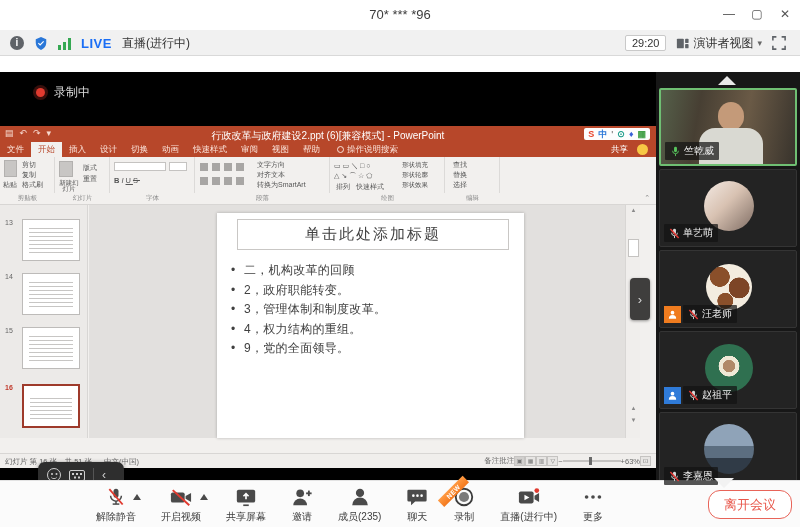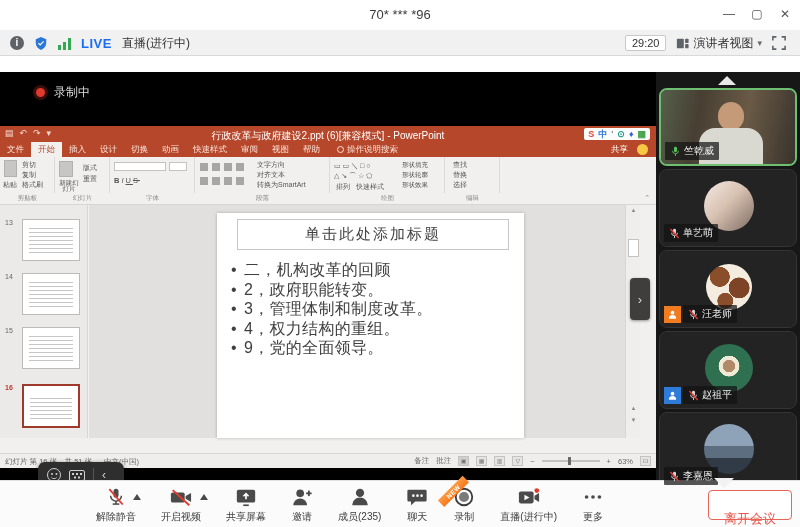--- a/index.html
+++ b/index.html
@@ -61,53 +61,53 @@
   .tnum { position:absolute; left:5px; font-size:7px; color:#666; }
   .tnum.sel { color:#c0392b; font-weight:bold; }
   .tslide { position:absolute; left:22px; width:58px; height:42px; background:#fff; border:1px solid #bdbbb9; }
   .tslide.sel { border:2px solid #9e3a2b; }
   .tlines { position:absolute; left:6px; right:6px; top:8px; bottom:6px; background:repeating-linear-gradient(#b9b7b5 0 1px, transparent 1px 4px); opacity:.8; }
   .canvas { position:absolute; left:89px; top:0; width:551px; height:233px; background:#e2e0de; }
   .slide { position:absolute; left:128px; top:8px; width:307px; height:225px; background:#fff; box-shadow:0 0 3px rgba(0,0,0,.25); }
   .slide-titlebox { position:absolute; left:20px; top:6px; width:272px; height:31px; border:1px solid #c9c7c5; display:flex; align-items:center; justify-content:center; }
   .slide-title { font-size:15px; color:#3f3f3f; letter-spacing:2px; }
   .bullets { position:absolute; left:12px; top:48px; width:284px; list-style:none; }
-  .bullets li { position:relative; padding-left:15px; font-size:16px; color:#404040; line-height:18.5px; margin-bottom:1px; letter-spacing:0.3px; }
+  .bullets li { position:relative; padding-left:15px; font-size:12px; color:#404040; line-height:18.5px; margin-bottom:1px; letter-spacing:0.3px; }
   .bullets li::before { content:"•"; position:absolute; left:2px; top:0; color:#404040; }
   .vscroll { position:absolute; right:0; top:0; width:15px; height:233px; background:#f0eeec; border-left:1px solid #d8d6d4; }
   .vs-el { position:absolute; left:0; width:15px; text-align:center; font-size:6px; color:#8a8a8a; }
   .vs-thumb { position:absolute; left:2px; top:34px; width:11px; height:18px; background:#fff; border:1px solid #c5c3c1; }
   .notesbar { position:absolute; left:0; top:312px; width:656px; height:15px; background:#f4f2f1; border-top:1px solid #dcdad8; }
   .notes-ph { position:absolute; left:100px; top:3px; font-size:8.5px; color:#6a6a6a; }
   .notes-thumb { position:absolute; left:22px; top:2px; width:58px; height:12px; background:#fff; border:1px solid #bdbbb9; }
   .notes-num { position:absolute; left:5px; top:3px; font-size:7px; color:#666; }
   .ppt-status { position:absolute; left:0; top:327px; width:656px; height:15px; background:#f0eeec; border-top:1px solid #d8d6d4; color:#666; }
   .ps-left { position:absolute; left:5px; top:3px; display:flex; gap:12px; font-size:7.5px; }
-  .ps-right { position:absolute; right:5px; top:2px; display:flex; align-items:center; gap:7px; font-size:7.5px; }
+  .ps-right { position:absolute; right:5px; top:2px; display:flex; align-items:center; font-size:7.5px; }
   .viewbtn { width:11px; height:10px; border:1px solid #c5c3c1; background:#e7e5e3; font-size:6px; text-align:center; line-height:9px; color:#777; }
   .viewbtn.on { background:#d2d0ce; }
   .zslider { position:relative; width:58px; height:2px; background:#c5c3c1; }
   .zslider i { position:absolute; left:26px; top:-3px; width:3px; height:8px; background:#6a6a6a; }
 
   
   .emoji-bar { position:absolute; left:38px; top:390px; width:86px; height:26px; background:#2e2e2e; border-radius:7px; display:flex; align-items:center; gap:8px; padding:0 9px; box-shadow:0 1px 4px rgba(0,0,0,.5); }
   .emoji-face { width:14px; height:14px; border-radius:50%; border:1.4px solid #cfcfcf; position:relative; }
   .emoji-face::before { content:""; position:absolute; left:2.5px; top:3.5px; width:2px; height:2px; background:#cfcfcf; border-radius:50%; box-shadow:4.5px 0 0 #cfcfcf; }
   .emoji-face::after { content:""; position:absolute; left:3px; bottom:2.5px; width:5.5px; height:2.5px; border-bottom:1.4px solid #cfcfcf; border-radius:0 0 5px 5px; }
   .kb-ic { width:16px; height:11px; border:1.4px solid #cfcfcf; border-radius:2px; position:relative; }
   .kb-ic::before { content:""; position:absolute; left:2px; top:2px; width:2px; height:2px; background:#cfcfcf; box-shadow:4px 0 0 #cfcfcf, 8px 0 0 #cfcfcf, 2px 3.5px 0 #cfcfcf, 6px 3.5px 0 #cfcfcf; }
   .ebar-div { width:1px; height:14px; background:#555; }
   .ebar-ch { color:#cfcfcf; font-size:12px; }
   .collapse-handle { position:absolute; left:630px; top:206px; width:20px; height:42px; background:#3f3e3d; border-radius:4px; color:#d6d6d6; font-size:13px; display:flex; align-items:center; justify-content:center; box-shadow:0 1px 3px rgba(0,0,0,.4); }
 
   
   .sidebar { position:absolute; left:656px; top:0; width:144px; height:424px; background:#171717; }
   .scroll-up { position:absolute; left:62px; top:4px; width:0; height:0; border-left:9px solid transparent; border-right:9px solid transparent; border-bottom:9px solid #e8e8e8; }
   .scroll-down { position:absolute; left:58px; top:406px; width:0; height:0; border-left:10px solid transparent; border-right:10px solid transparent; border-top:10px solid #f2f2f2; z-index:5; }
-  .tile { position:absolute; left:3px; width:138px; height:78px; background:#232323; border:1px solid #343434; border-radius:8px; overflow:hidden;padding-left:8px; }
+  .tile { position:absolute; left:3px; width:138px; height:78px; background:#232323; border:1px solid #343434; border-radius:2px; overflow:hidden;padding-left:8px; }
   .tile.speaking { border:2px solid #6fbf73; }
   .t1{top:16px} .t2{top:97px} .t3{top:178px} .t4{top:259px} .t5{top:340px; height:78px;}
   .video-bg { position:absolute; inset:0; background:linear-gradient(100deg,#55604a 0%,#473f33 28%,#6a5a46 62%,#38332c 100%); }
   .v-head { position:absolute; left:57px; top:12px; width:26px; height:28px; border-radius:50% 50% 46% 46%; background:#c49a79; }
   .v-shirt { position:absolute; left:38px; top:38px; width:64px; height:40px; border-radius:16px 16px 0 0; background:#d9d9d2; }
   .avatar { position:absolute; left:44px; top:11px; width:50px; height:50px; border-radius:50%; }
   .av2 { background:linear-gradient(135deg,#f4eae4 0%,#d8c2b2 45%,#7e6c63 100%); }
   .av3 { width:46px; height:46px; left:46px; top:13px;
          background:radial-gradient(circle at 30% 28%, #8a4f2a 0 21%, transparent 22%),
                     radial-gradient(circle at 72% 52%, #7d4526 0 25%, transparent 26%),
@@ -122,21 +122,21 @@
   .nametag span { color:#eee; font-size:10px; }
 
   
   .bottombar { position:absolute; left:0; top:480px; width:800px; height:47px; background:#fbfbfb; border-top:1px solid #e3e3e3; }
   .bb-items { position:absolute; left:96px; top:5px; display:flex; gap:25px; }
   .bb-btn { display:flex; flex-direction:column; align-items:center; gap:2px; position:relative; }
   .bb-ic { height:22px; display:flex; align-items:center; justify-content:center; position:relative; }
   .bb-label { font-size:10px; color:#3c3c3c; white-space:nowrap; }
   .bb-caret { position:absolute; right:-15px; top:8px; width:0; height:0; border-left:4.5px solid transparent; border-right:4.5px solid transparent; border-bottom:6px solid #4a4a4a; }
   .new-ribbon { position:absolute; left:-17px; top:1px; transform:rotate(-45deg); background:linear-gradient(#ff9a42,#f3791f); color:#fff; font-size:6.5px; font-weight:bold; padding:1px 9px; letter-spacing:0.5px; }
-  .leave-btn { position:absolute; right:8px; top:9px; height:29px; padding:14px 15px; background:#fff; border:1px solid #e86459; color:#e8564a; font-size:13px; border-radius:4px; line-height:27px; }
+  .leave-btn { position:absolute; right:8px; top:9px; height:29px; padding:0 15px; background:#fff; border:1px solid #e86459; color:#e8564a; font-size:13px; border-radius:12px; line-height:27px; }
 </style>
 </head>
 <body>
 
 <div class="app">
 
   <div class="titlebar">
     <div class="win-title">70* *** *96</div>
     <div class="win-ctrls">
       <span>—</span>

